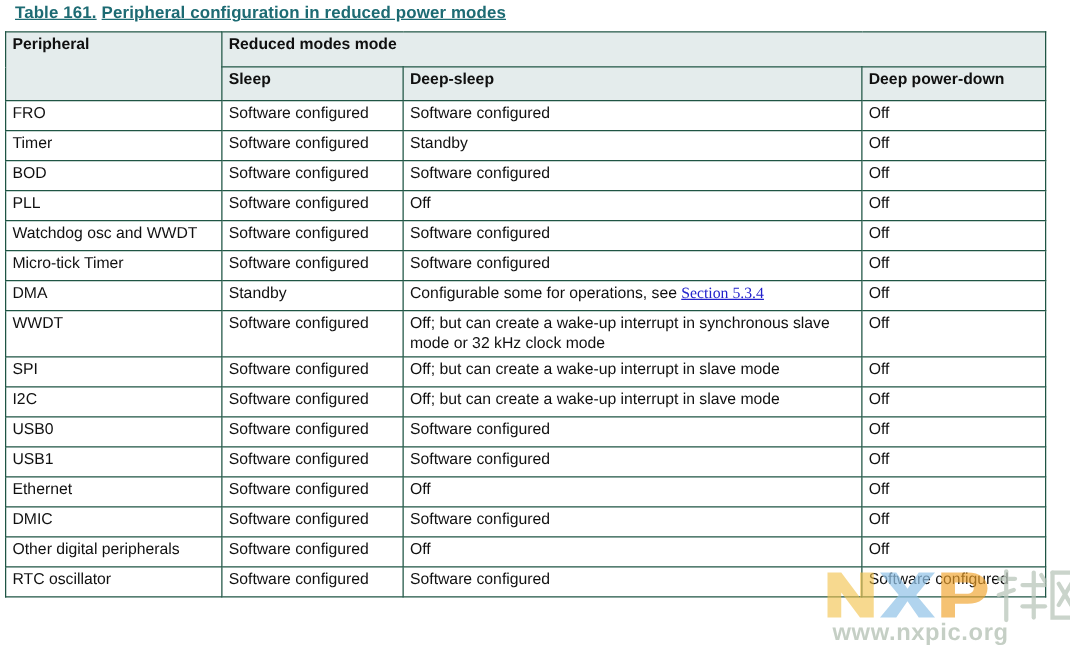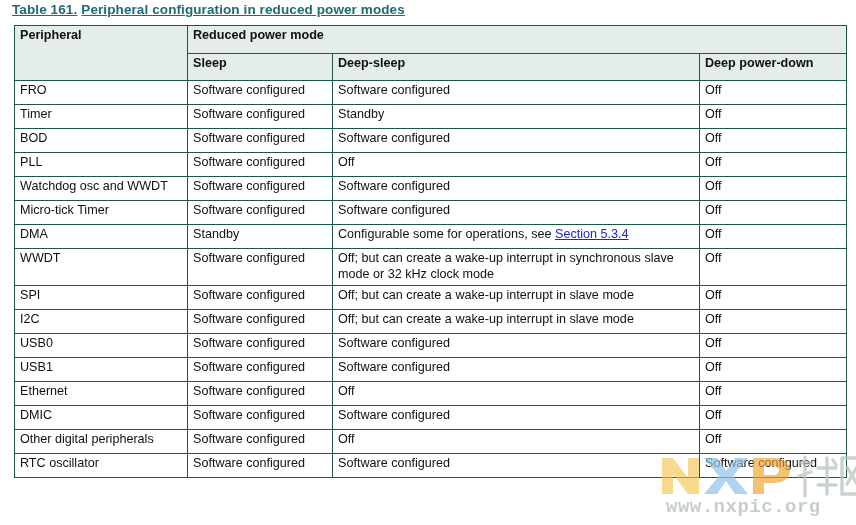--- a/index.html
+++ b/index.html
@@ -27,21 +27,21 @@
     color: #1d6b73;
     letter-spacing: 0.1px;
     white-space: nowrap;
     text-decoration: underline;
   }
   .table-title .tt-num { margin-right: 4px; }
 
   
   .table-wrap {
     position: absolute;
-    left: 14px;
+    left: 4px;
     top: 25px;
     width: 832px;
   }
   table.pwr {
     border-collapse: collapse;
     table-layout: fixed;
     width: 832px;
     border: 1px solid #1f5544;
   }
   table.pwr td, table.pwr th {
@@ -65,20 +65,21 @@
   col.c3 { width: 367px; }
   col.c4 { width: 147px; }
 
   tr.hdr1 th { height: 22px; }
   tr.hdr2 th { height: 21px; }
   tbody tr td { height: 18px; }
 
   a.xref {
     color: #2222cc;
     text-decoration: underline;
+    font-family: Liberation Serif, serif;
   }
 
   
   .watermark {
     position: absolute;
     left: 660px;
     top: 452px;
     width: 200px;
     height: 72px;
     pointer-events: none;
@@ -88,21 +89,21 @@
     position: absolute;
     left: 0px;
     top: 0px;
     width: 200px;
     height: 48px;
   }
   .wm-url {
     position: absolute;
     left: 6px;
     top: 44px;
-    font-family: Liberation Mono, monospace;
+    font-family: Liberation Sans, sans-serif;
     font-size: 19px;
     font-weight: bold;
     letter-spacing: 0.5px;
     color: rgba(150,168,150,0.55);
     white-space: nowrap;
   }
 </style>
 </head>
 <body>
 
@@ -114,21 +115,21 @@
   <table class="pwr">
     <colgroup>
       <col class="c1">
         <col class="c2">
         <col class="c3">
         <col class="c4">
     </colgroup>
     <thead>
       <tr class="hdr1">
         <th rowspan="2">Peripheral</th>
-        <th colspan="3">Reduced power mode</th>
+        <th colspan="3">Reduced modes mode</th>
       </tr>
       <tr class="hdr2">
         <th>Sleep</th>
         <th>Deep-sleep</th>
         <th>Deep power-down</th>
       </tr>
     </thead>
     <tbody id="pwr-body">
         <tr>
           <td>FRO</td>

